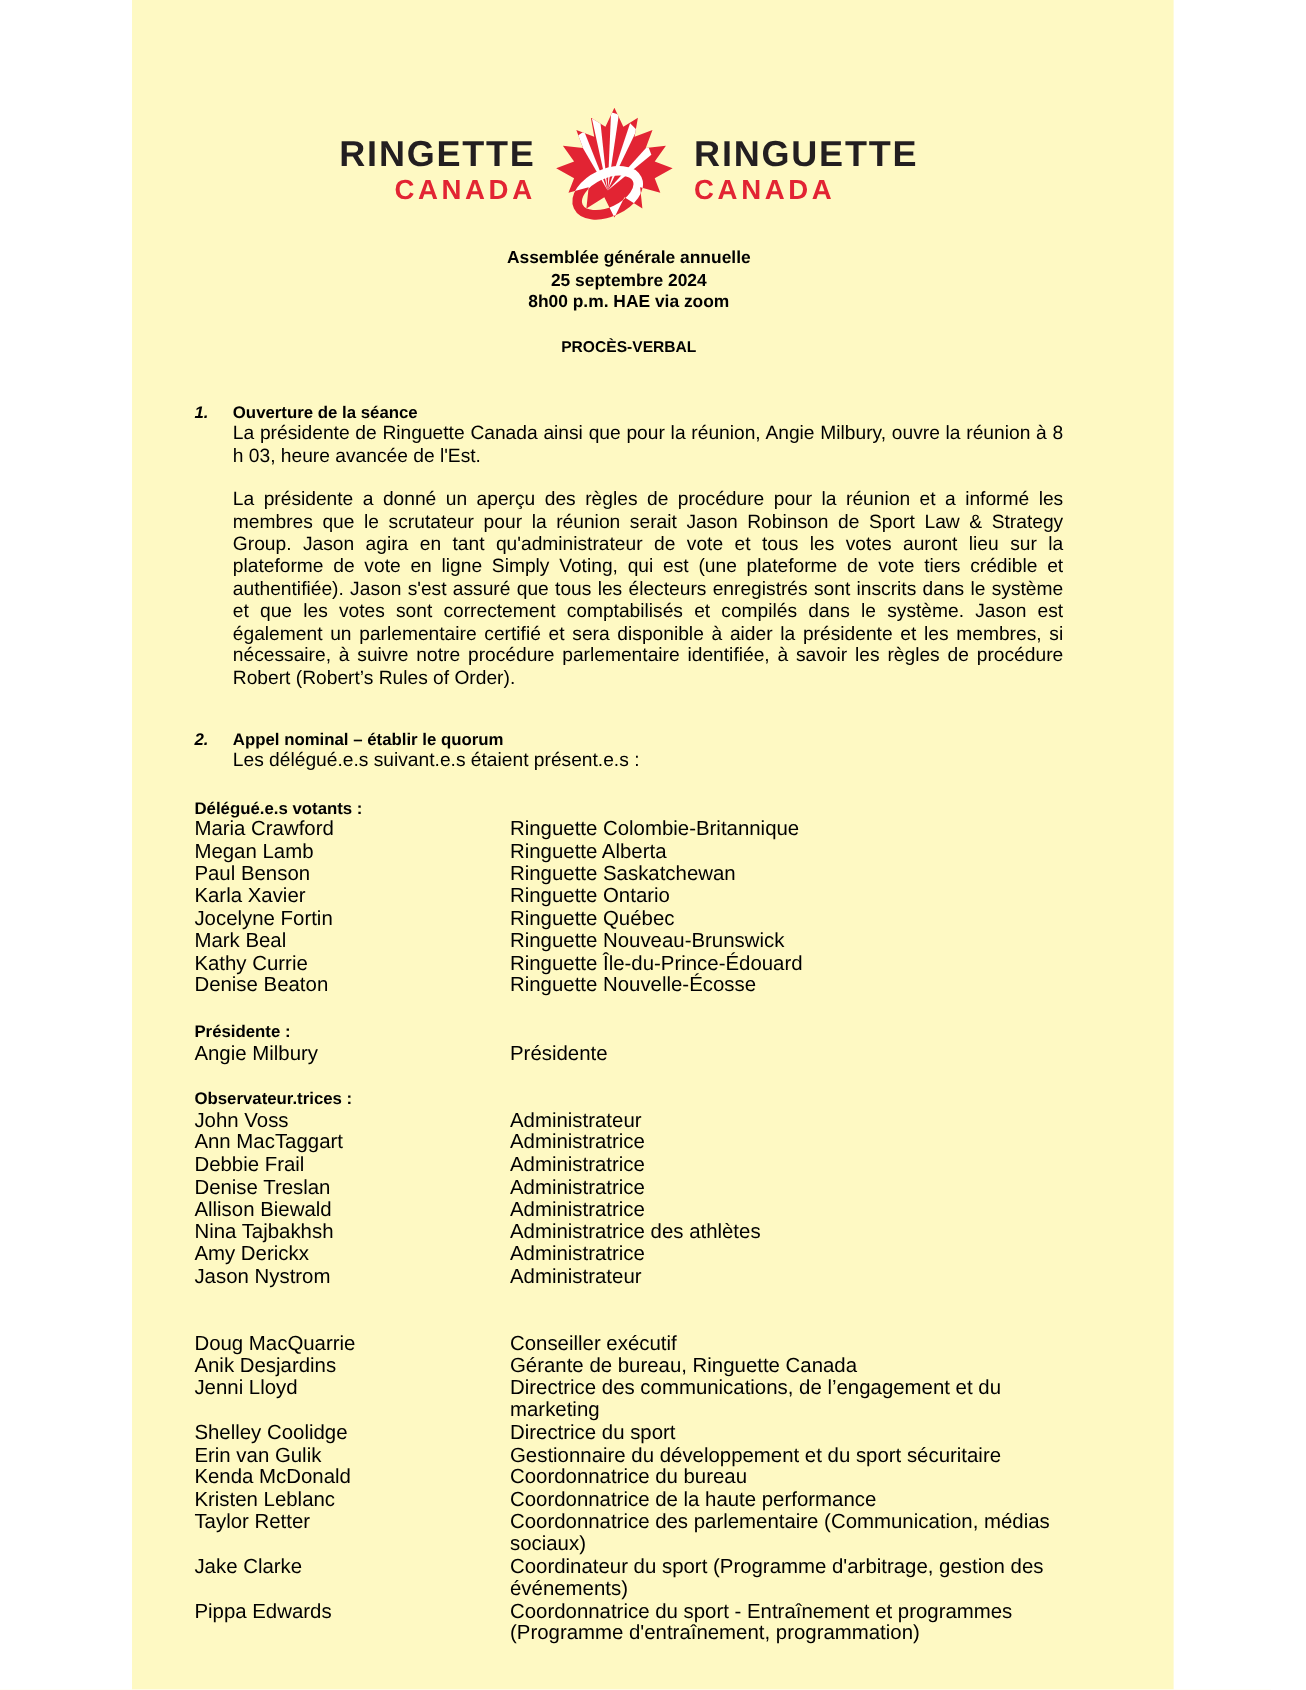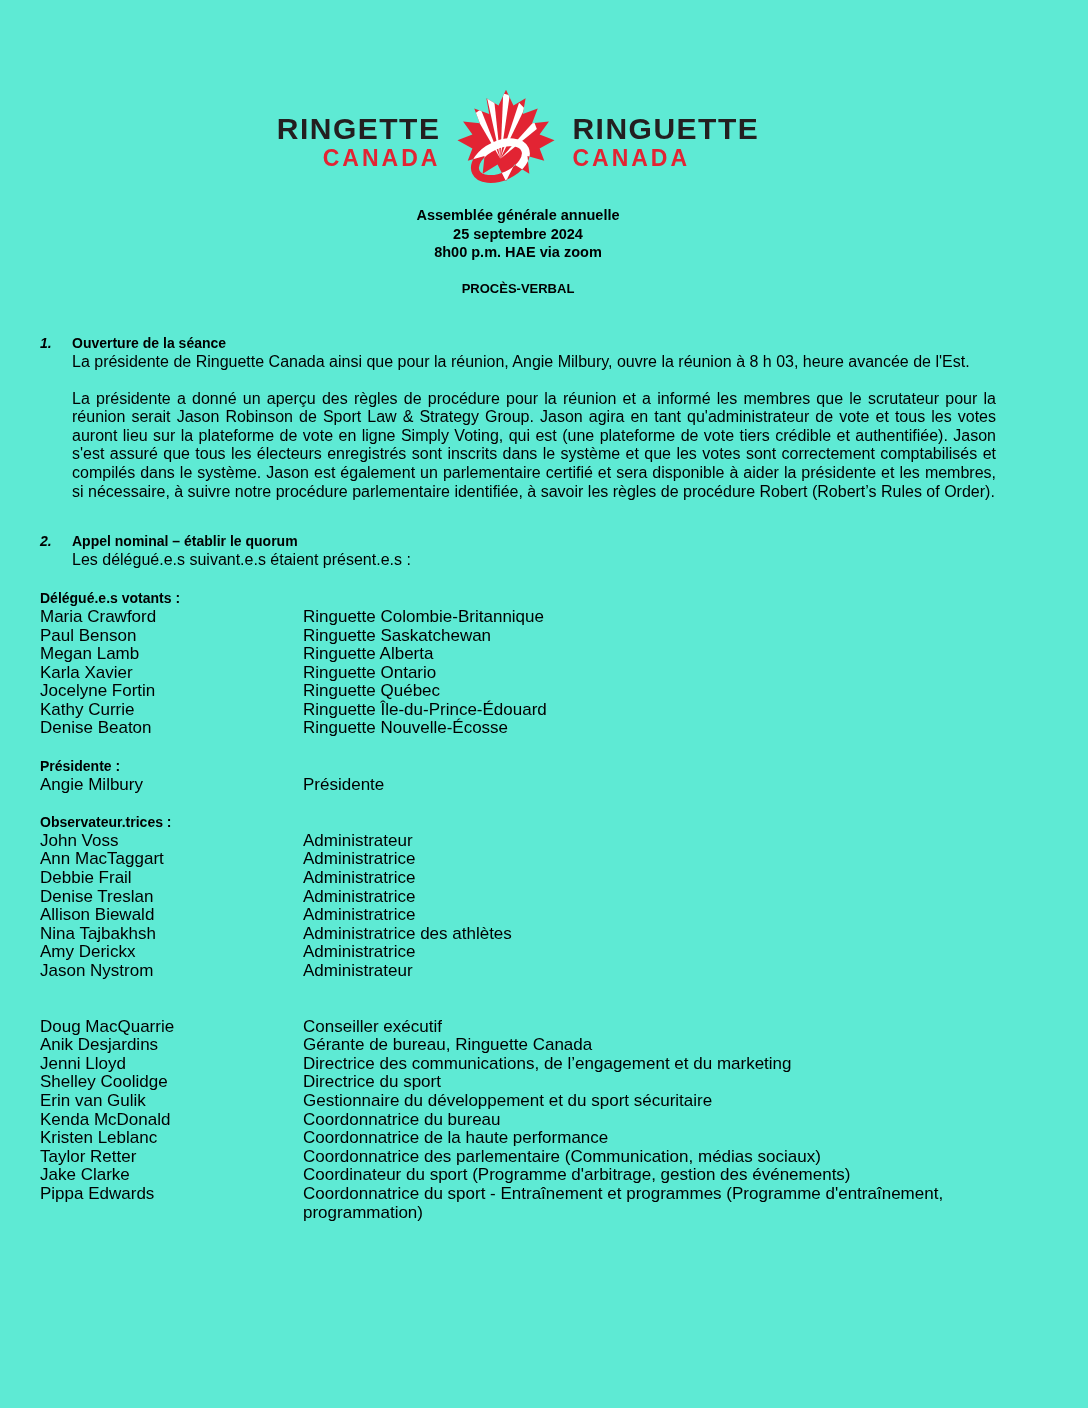--- a/index.html
+++ b/index.html
@@ -10,25 +10,25 @@
   }
   *{margin:0;padding:0;box-sizing:border-box;}
   html,body{background:#ffffff;}
   body{
     font-family:"Liberation Sans","DejaVu Sans",sans-serif;
     color:var(--text);
     -webkit-font-smoothing:antialiased;
   }
   .page{
     position:relative;
-    width:1088px;
+    width:868px;
     height:1408px;
     margin:0 auto;
-    background:#5eead4;
-    padding:56px 92px 0 40px;
+    background:#fef9c3;
+    padding:56px 92px 0 52px;
     overflow:hidden;
   }
 
   
   .logo-row{
     display:flex;
     justify-content:center;
     align-items:center;
     gap:10px;
     margin-top:30px;
@@ -170,36 +170,40 @@
     </div>
     <p class="para">Les délégué.e.s suivant.e.s étaient présent.e.s :</p>
     <div class="groups">
         <div class="att-group">
           <div class="grp-head">Délégué.e.s votants :</div>
           <div class="att-row">
             <span class="att-name">Maria Crawford</span>
             <span class="att-role">Ringuette Colombie-Britannique</span>
           </div>
           <div class="att-row">
+            <span class="att-name">Megan Lamb</span>
+            <span class="att-role">Ringuette Alberta</span>
+          </div>
+          <div class="att-row">
             <span class="att-name">Paul Benson</span>
             <span class="att-role">Ringuette Saskatchewan</span>
           </div>
           <div class="att-row">
-            <span class="att-name">Megan Lamb</span>
-            <span class="att-role">Ringuette Alberta</span>
-          </div>
-          <div class="att-row">
             <span class="att-name">Karla Xavier</span>
             <span class="att-role">Ringuette Ontario</span>
           </div>
           <div class="att-row">
             <span class="att-name">Jocelyne Fortin</span>
             <span class="att-role">Ringuette Québec</span>
           </div>
           <div class="att-row">
+            <span class="att-name">Mark Beal</span>
+            <span class="att-role">Ringuette Nouveau-Brunswick</span>
+          </div>
+          <div class="att-row">
             <span class="att-name">Kathy Currie</span>
             <span class="att-role">Ringuette Île-du-Prince-Édouard</span>
           </div>
           <div class="att-row">
             <span class="att-name">Denise Beaton</span>
             <span class="att-role">Ringuette Nouvelle-Écosse</span>
           </div>
         </div>
         <div class="att-group">
           <div class="grp-head">Présidente :</div>

